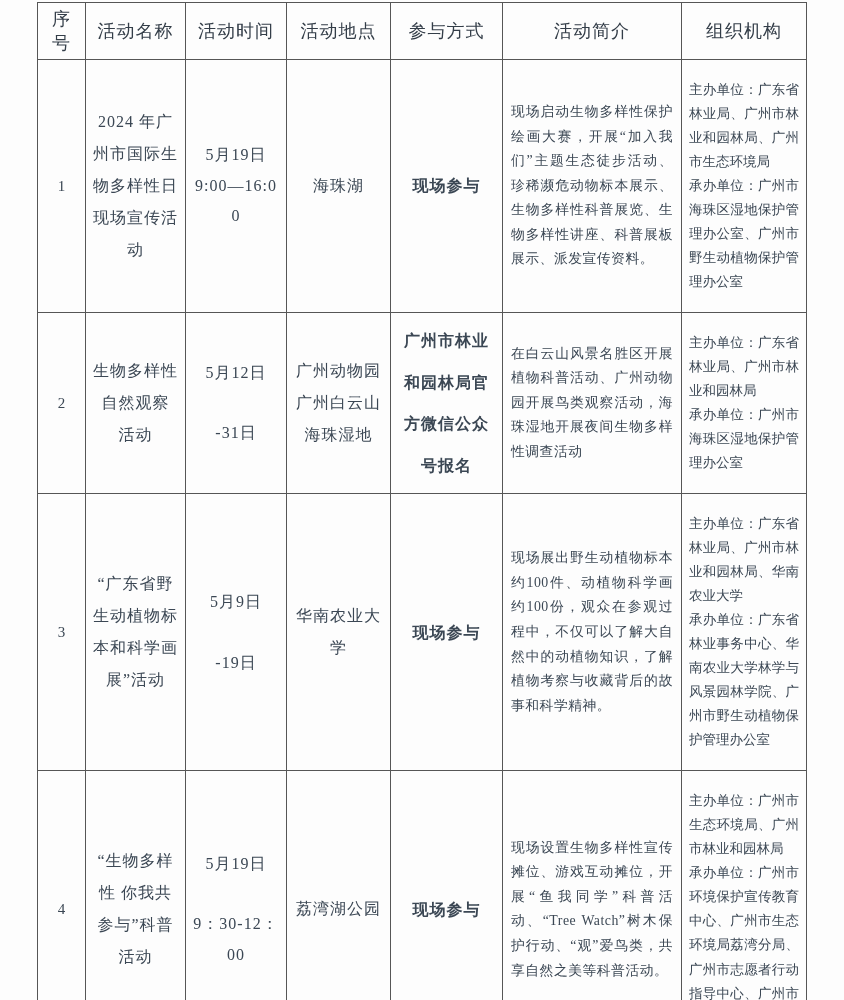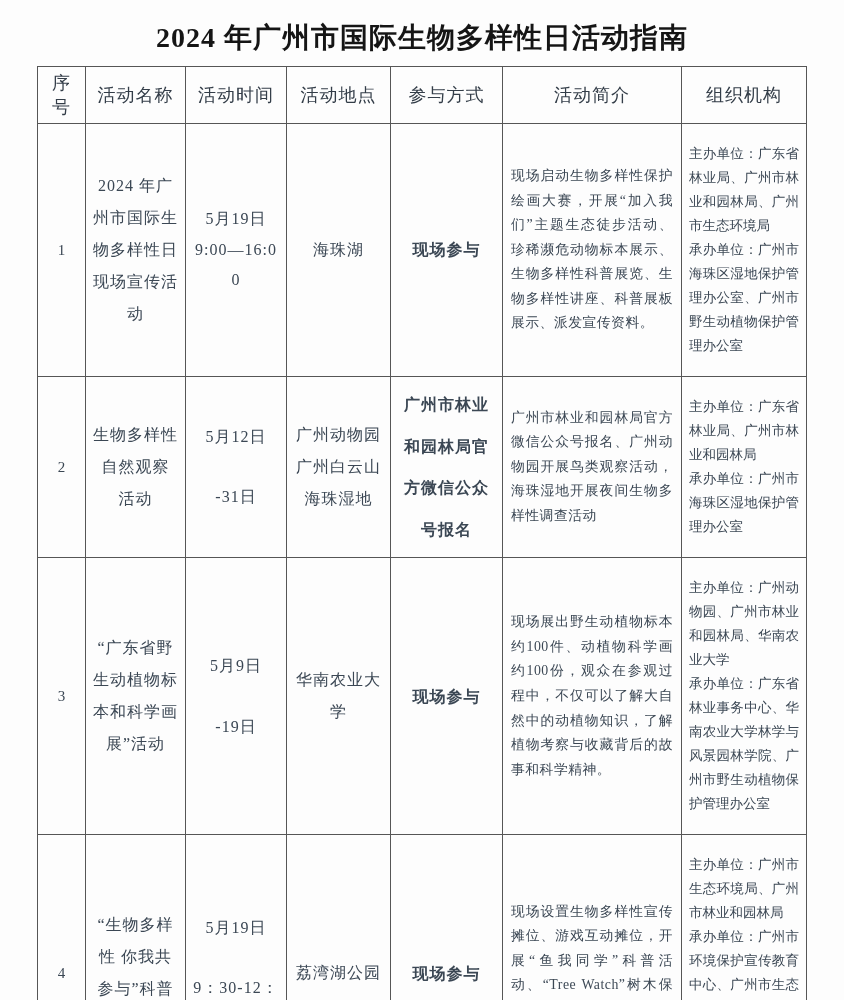--- a/index.html
+++ b/index.html
@@ -84,21 +84,20 @@
     white-space: pre-line;
     line-height: 1.78;
     font-size: 13.5px;
     padding: 18px 7px;
   }
 </style>
 </head>
 <body>
 
 <div class="page">
-  <h1 class="title">2024 年广州市国际生物多样性日活动指南</h1>
 
   <table class="activity-table">
     <colgroup>
       <col style="width:48px">
       <col style="width:100px">
       <col style="width:101px">
       <col style="width:104px">
       <col style="width:112px">
       <col style="width:179px">
       <col style="width:125px">
@@ -131,34 +130,34 @@
         <td class="c-name">生物多样性
 自然观察
 活动</td>
         <td class="c-time">5月12日
 
 -31日</td>
         <td class="c-loc">广州动物园
 广州白云山
 海珠湿地</td>
         <td class="c-method">广州市林业和园林局官方微信公众号报名</td>
-        <td class="c-intro">广州市林业和园林局官方微信公众号报名、广州动物园开展鸟类观察活动，海珠湿地开展夜间生物多样性调查活动</td>
+        <td class="c-intro">在白云山风景名胜区开展植物科普活动、广州动物园开展鸟类观察活动，海珠湿地开展夜间生物多样性调查活动</td>
         <td class="c-org">主办单位：广东省林业局、广州市林业和园林局
 承办单位：广州市海珠区湿地保护管理办公室</td>
       </tr>
       <tr class="row-3">
         <td class="c-index">3</td>
         <td class="c-name">“广东省野生动植物标本和科学画展”活动</td>
         <td class="c-time">5月9日
 
 -19日</td>
         <td class="c-loc">华南农业大学</td>
         <td class="c-method">现场参与</td>
         <td class="c-intro">现场展出野生动植物标本约100件、动植物科学画约100份，观众在参观过程中，不仅可以了解大自然中的动植物知识，了解植物考察与收藏背后的故事和科学精神。</td>
-        <td class="c-org">主办单位：广州动物园、广州市林业和园林局、华南农业大学
+        <td class="c-org">主办单位：广东省林业局、广州市林业和园林局、华南农业大学
 承办单位：广东省林业事务中心、华南农业大学林学与风景园林学院、广州市野生动植物保护管理办公室</td>
       </tr>
       <tr class="row-4">
         <td class="c-index">4</td>
         <td class="c-name">“生物多样性 你我共参与”科普活动</td>
         <td class="c-time">5月19日
 
 9：30-12：00</td>
         <td class="c-loc">荔湾湖公园</td>
         <td class="c-method">现场参与</td>

